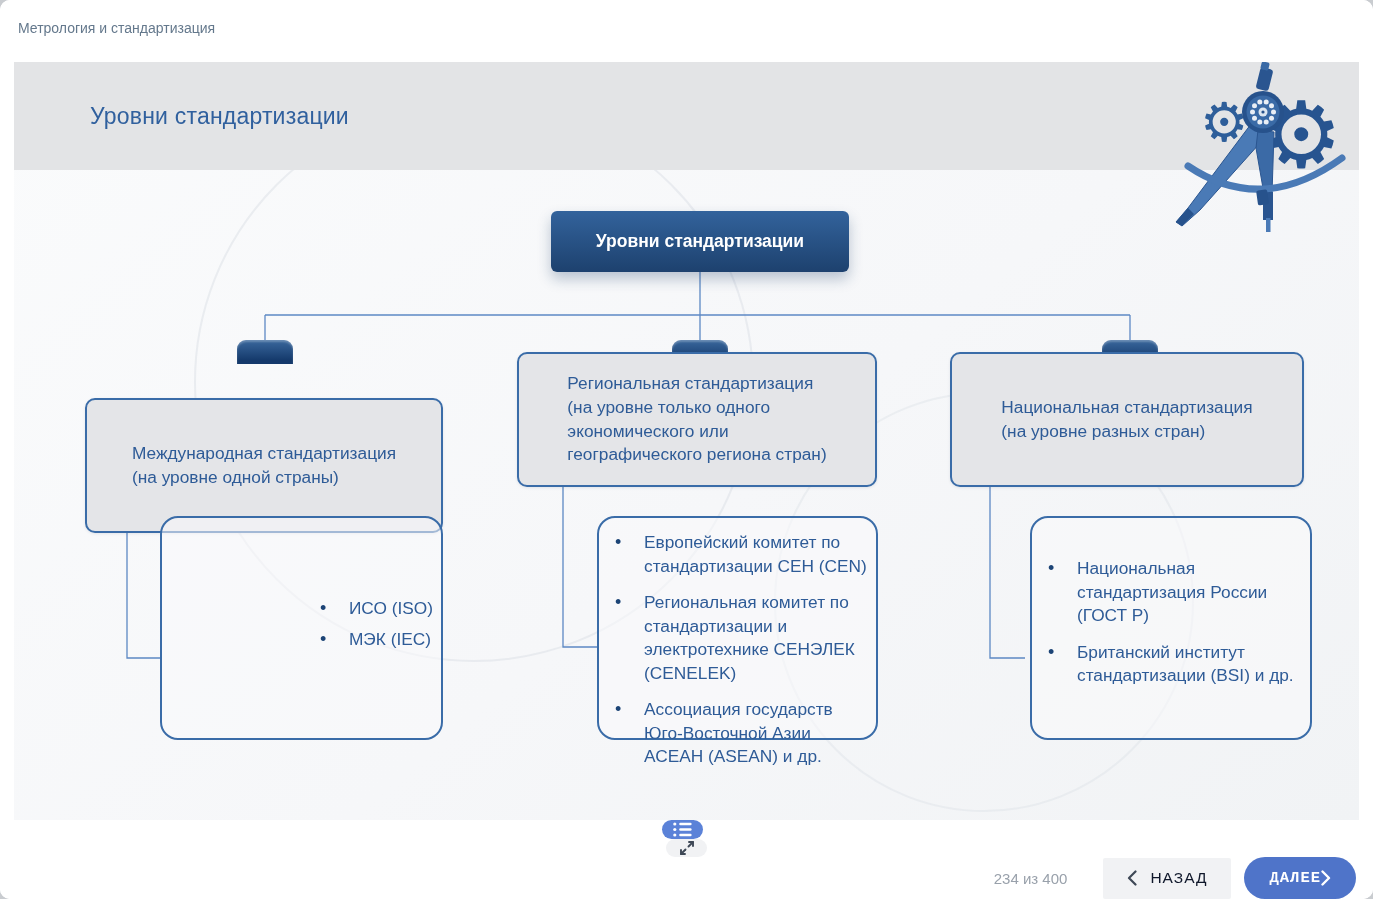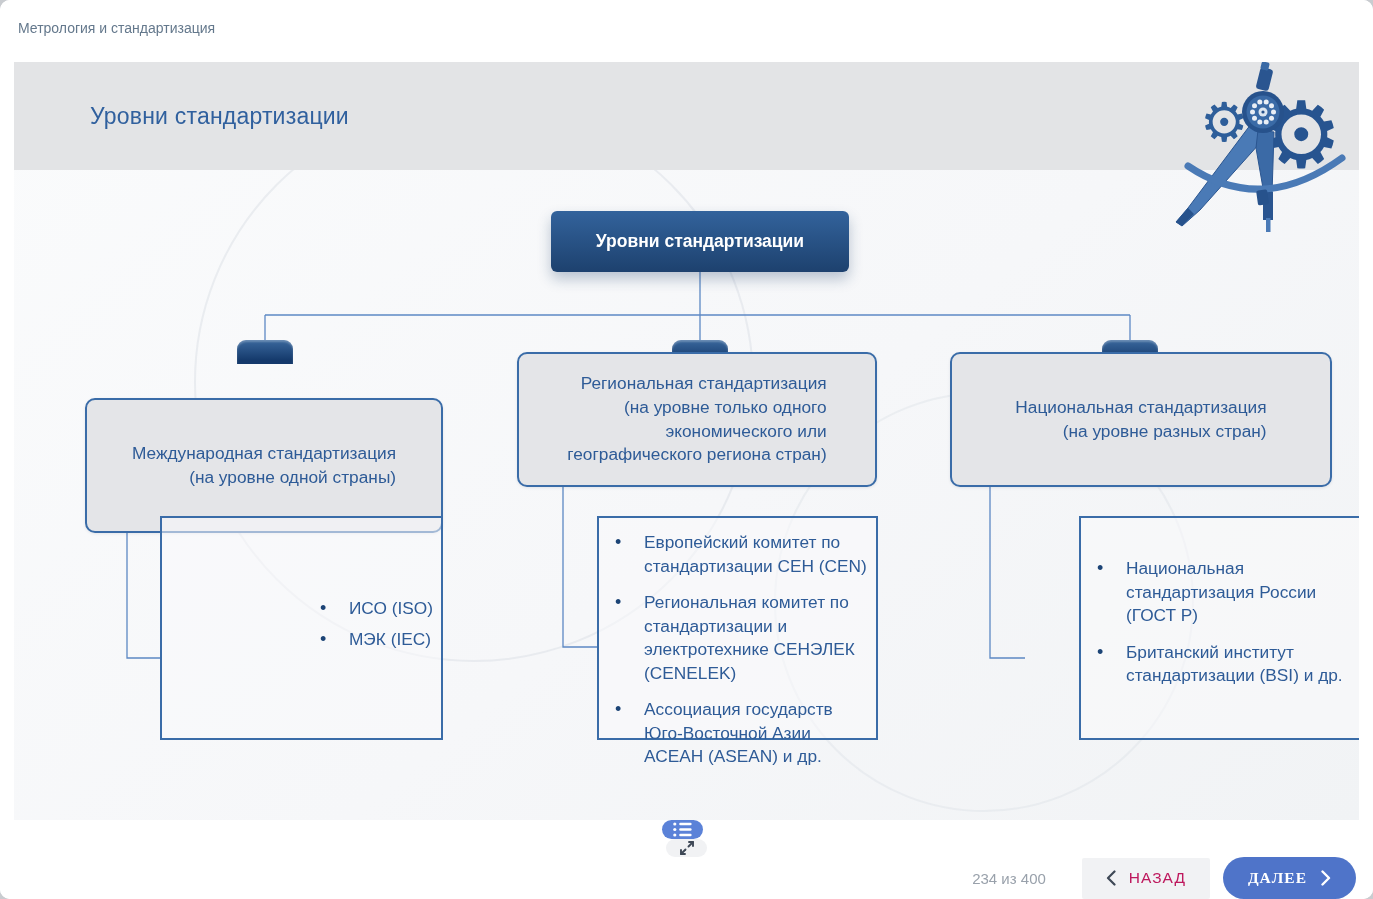--- a/index.html
+++ b/index.html
@@ -48,36 +48,36 @@
   .tab{
     position:absolute;top:278px;width:56px;height:24px;z-index:2;
     border-radius:9px 9px 0 0;
     background:linear-gradient(180deg,#3a689d 0%,#14396b 85%);
     box-shadow:inset 0 2px 2px rgba(255,255,255,.25);
   }
   .tab-1{left:223px;} .tab-2{left:658px;} .tab-3{left:1088px;}
   .level-box{
     position:absolute;top:290px;height:135px;z-index:3;
     background:#e4e5e8;border:2px solid #3a6ca8;border-radius:10px;
-    display:flex;align-items:center;justify-content:center;text-align:right;
+    display:flex;align-items:center;justify-content:center;text-align:left;
     color:#2e5b97;font-size:17.3px;line-height:1.38;padding:0 14px;
     box-shadow:0 1px 3px rgba(40,60,90,.10);
   }
   .level-box .title{white-space:pre-line;}
   .b-left{left:71px;width:358px;margin-top:46px;}
   .b-mid{left:503px;width:360px;}
-  .b-right{left:936px;width:382px;}
+  .b-right{left:936px;width:354px;}
   .list-box{
     position:absolute;top:454px;height:224px;z-index:3;
-    background:rgba(249,250,251,.55);border:2px solid #3a6ca8;border-radius:0;
+    background:rgba(249,250,251,.55);border:2px solid #3a6ca8;border-radius:18px;
     display:flex;flex-direction:column;
   }
   .l-left{left:146px;width:283px;justify-content:center;align-items:flex-end;}
   .l-mid{left:583px;width:281px;padding-top:13px;}
-  .l-right{left:1065px;width:282px;padding-top:39px;}
+  .l-right{left:1016px;width:282px;padding-top:39px;}
   .list-box ul{list-style:none;margin:0;padding:0 8px 0 0;}
   .list-box li{
     position:relative;padding-left:45px;margin-bottom:13px;
     color:#2e5b97;font-size:17.3px;line-height:1.36;
   }
   .list-box li::before{
     content:"•";position:absolute;left:16px;top:-1px;color:#1c4476;font-size:18px;
   }
   .l-left li{margin-bottom:7px;}
   
@@ -89,26 +89,26 @@
     width:41px;height:41px;border:none;border-radius:11px;cursor:pointer;
     display:flex;align-items:center;justify-content:center;padding:0;
   }
   .btn-toc{background:#5b82d8;margin-right:9px;}
   .btn-fullscreen{background:#f1f2f4;}
   .footer-right{margin-left:auto;display:flex;align-items:center;}
   .progress{font-size:15px;color:#99a1ab;margin-right:36px;}
   .btn-back{
     height:41px;border:none;border-radius:2px;background:#f1f2f4;cursor:pointer;
     display:flex;align-items:center;gap:13px;padding:0 24px;margin-right:13px;
-    font-family:inherit;font-size:15.5px;color:#be185d;letter-spacing:1px;
+    font-family:inherit;font-size:15.5px;color:#0f172a;letter-spacing:1px;
   }
   .btn-next{
     height:42px;border:none;border-radius:21px;background:#4f74c9;cursor:pointer;
-    display:flex;align-items:center;gap:14px;padding:0 25px;
-    font-family:Liberation Serif, serif;font-size:15.5px;font-weight:bold;color:#ffffff;letter-spacing:1px;
+    display:flex;align-items:center;padding:0 25px;
+    font-family:Liberation Mono, monospace;font-size:15.5px;font-weight:bold;color:#ffffff;letter-spacing:1px;
   }
 </style>
 </head>
 <body>
 
 <div class="app">
 
   <header class="topbar">
     <span class="course-title">Метрология и стандартизация</span>
   </header>

